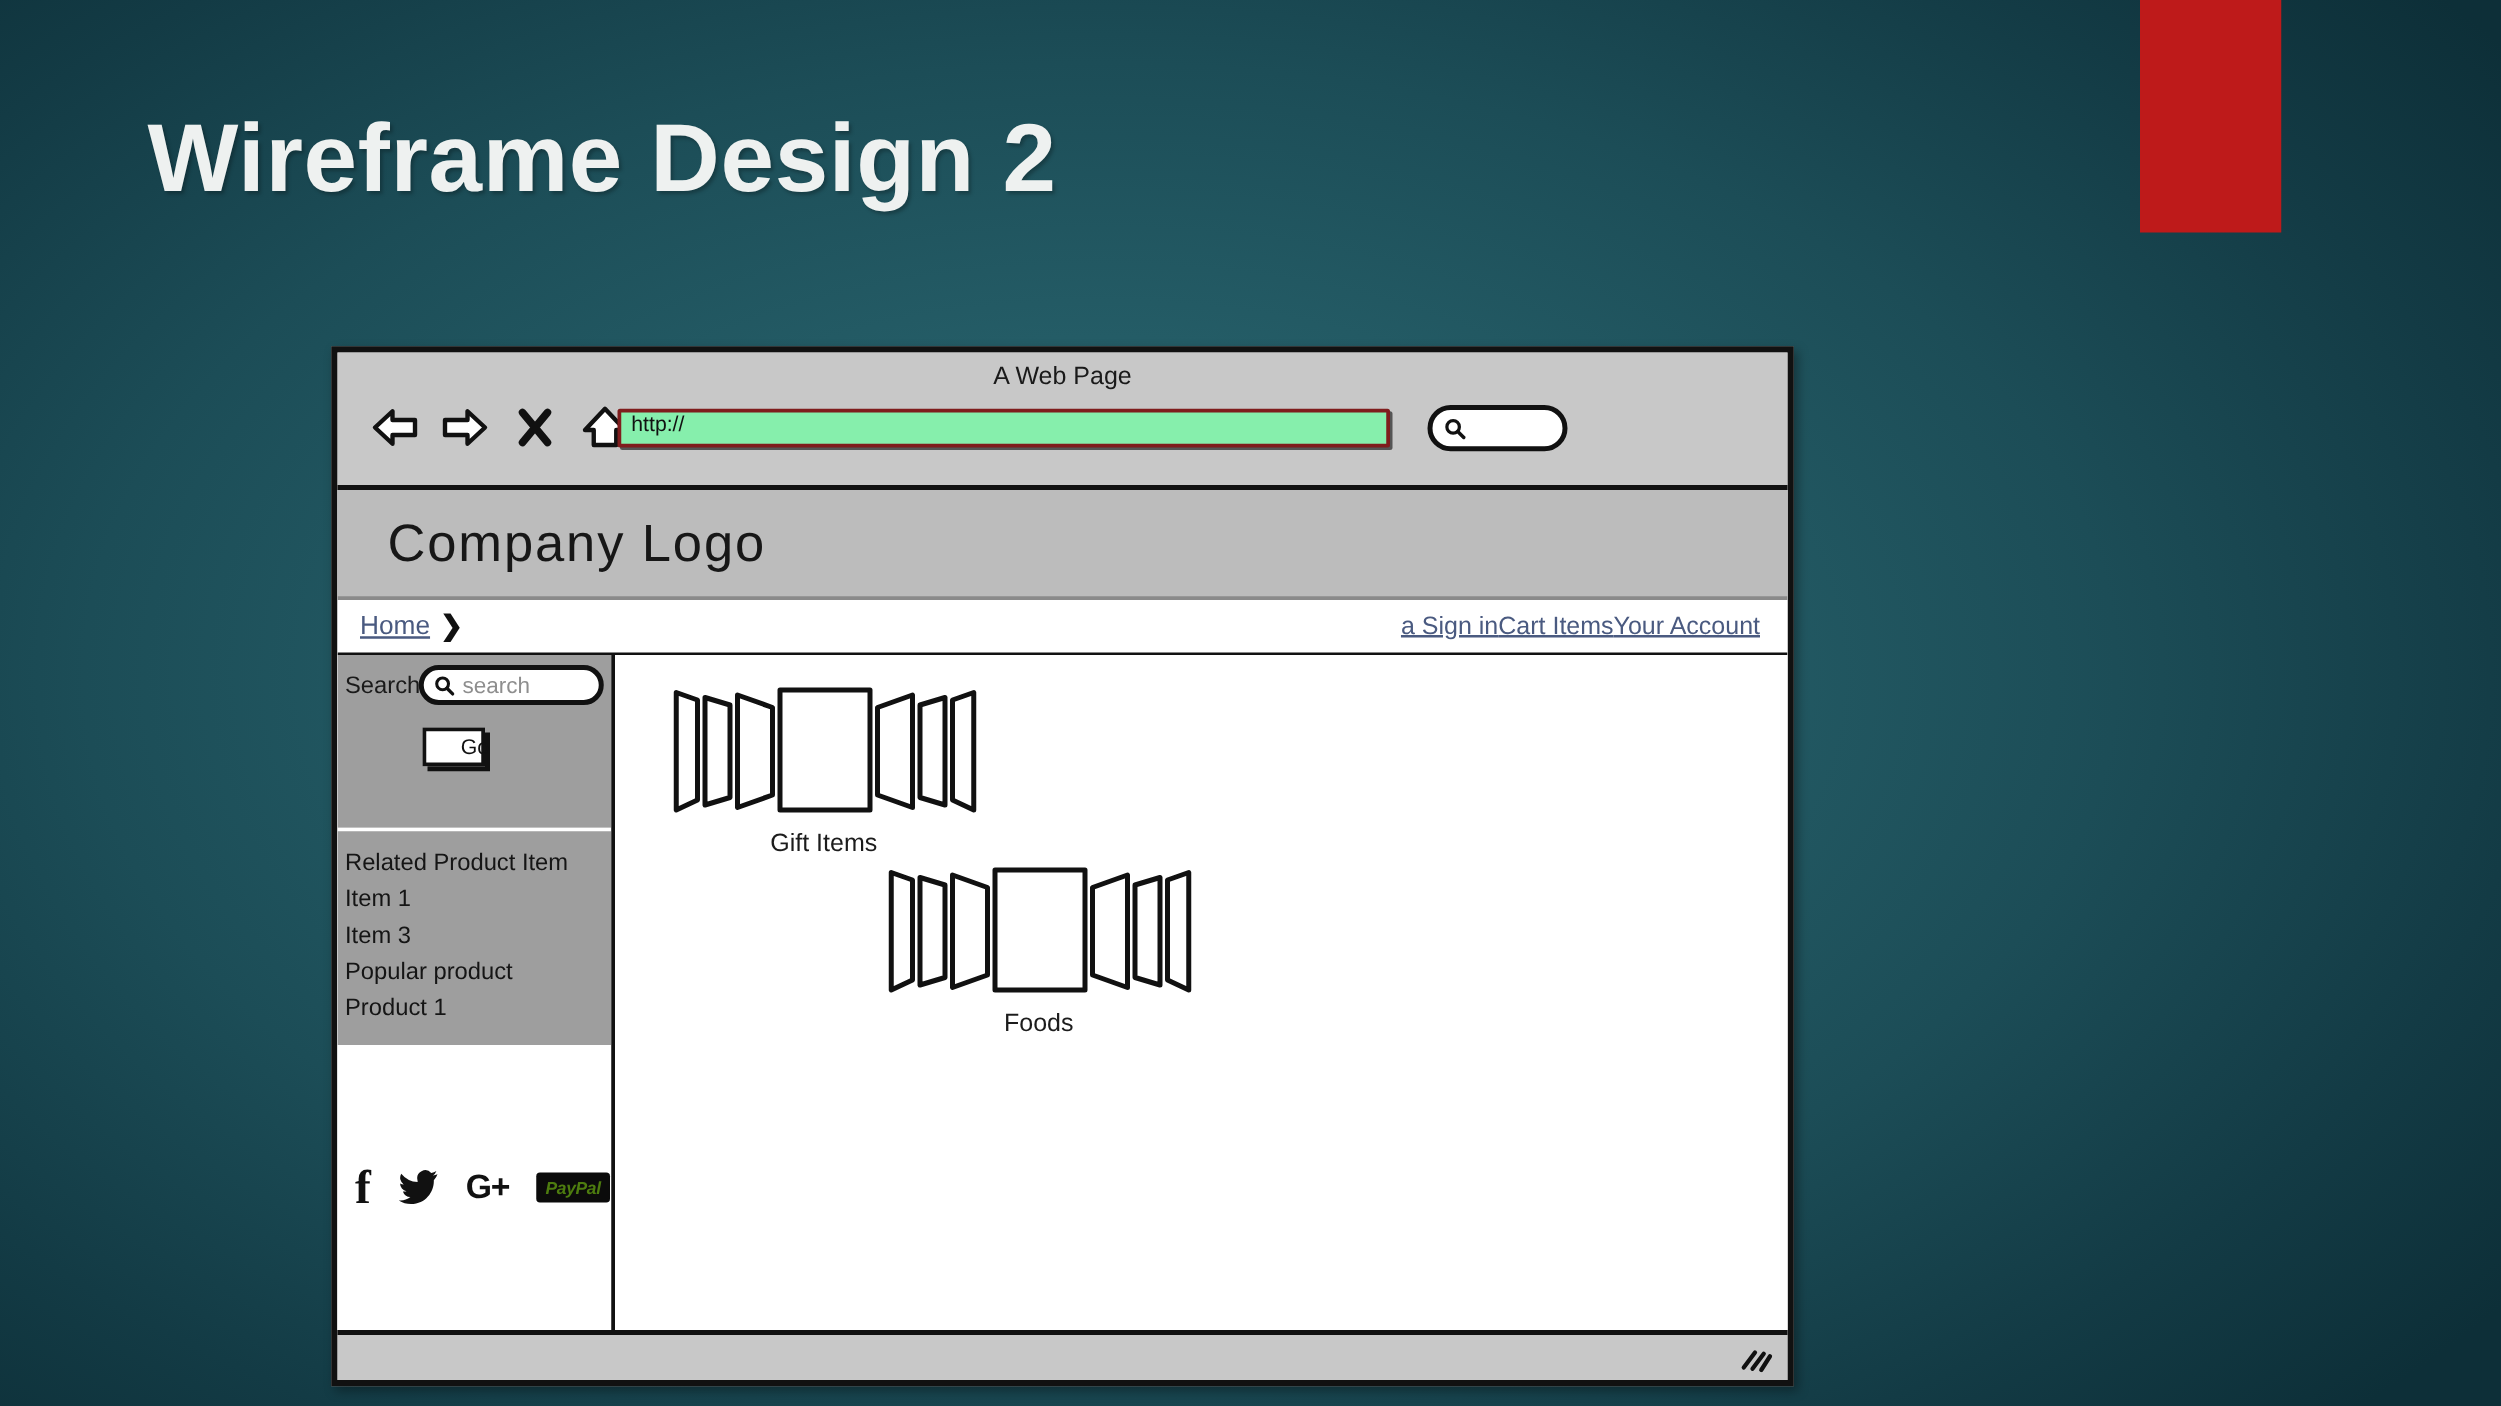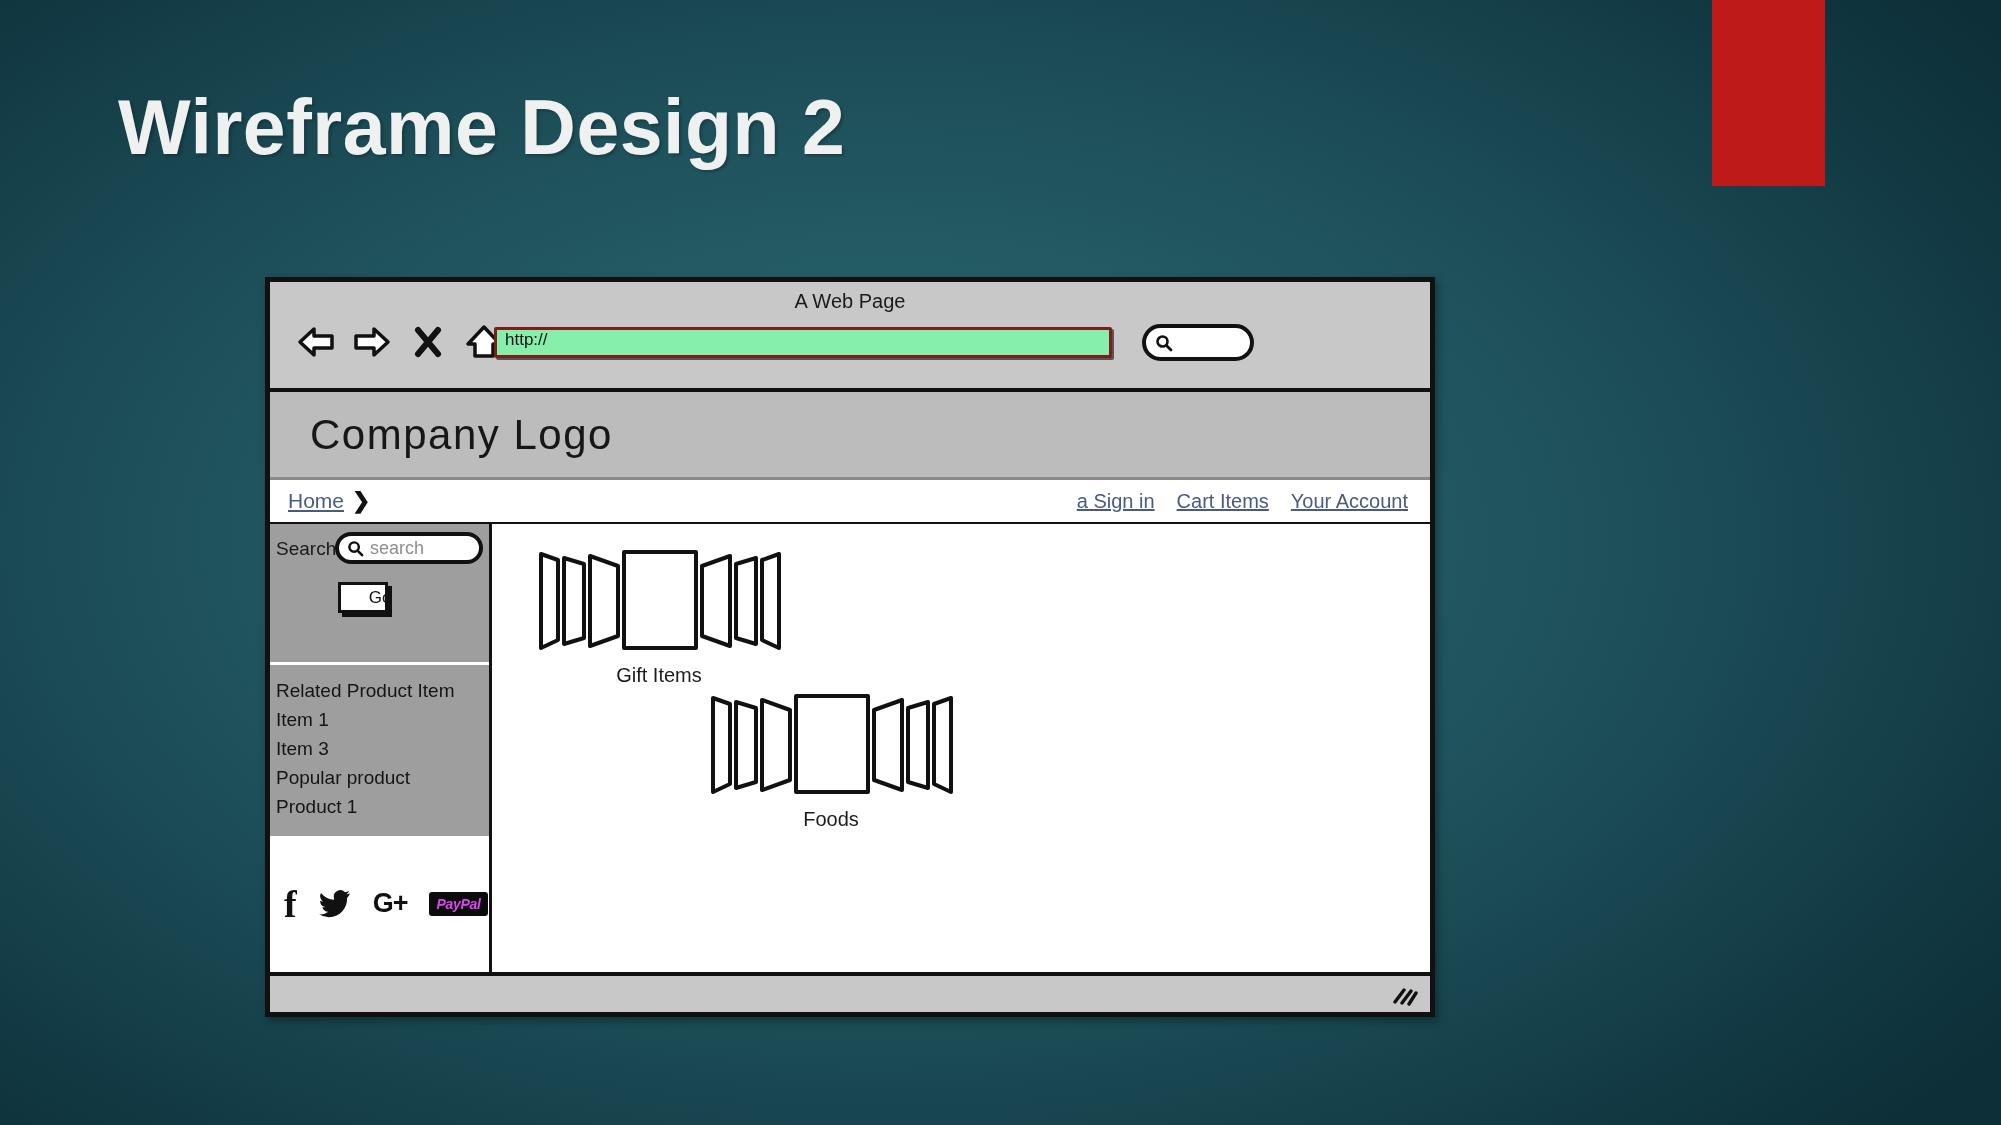--- a/index.html
+++ b/index.html
@@ -39,21 +39,21 @@
     white-space: nowrap;
     text-shadow: 2px 2px 3px rgba(0,0,0,0.25);
   }
 
   
   #browser-window {
     position: absolute;
     left: 265px;
     top: 277px;
     width: 1170px;
-    height: 740px;
+    height: 832px;
     background: #c8c8c8;
     border: 5px solid #111;
     box-shadow: 3px 4px 8px rgba(0,0,0,0.35);
     display: flex;
     flex-direction: column;
   }
 
   
   #browser-chrome {
     height: 110px;
@@ -150,21 +150,21 @@
     flex: none;
   }
   .breadcrumb-wrap { display: flex; align-items: center; gap: 8px; }
   .crumb-link {
     font-size: 21px;
     color: #4a5a80;
     text-decoration: underline;
   }
   .crumb-chevron { font-size: 22px; color: #111; font-weight: bold; }
 
-  #nav-links { display: flex; align-items: center; gap: 22px; }
+  #nav-links { display: flex; align-items: center; }
   .nav-link {
     font-size: 20px;
     color: #4a5a80;
     text-decoration: underline;
     white-space: nowrap;
   }
 
   #content-row {
     flex: 1;
     display: flex;
@@ -247,21 +247,21 @@
   .social-icon {
     display: flex;
     align-items: center;
     justify-content: center;
     color: #111;
   }
   #icon-facebook { font-size: 38px; font-weight: bold; font-family: "Liberation Serif", serif; line-height: 1; }
   #icon-gplus { font-size: 27px; font-weight: bold; line-height: 1; letter-spacing: -1px; }
   #icon-paypal {
     background: #0b0b0b;
-    color: #d946ef;
+    color: #4d7c0f;
     font-size: 14px;
     font-weight: bold;
     font-style: italic;
     padding: 4px 7px;
     border-radius: 3px;
     letter-spacing: -0.3px;
   }
 
   
   #main-area {

